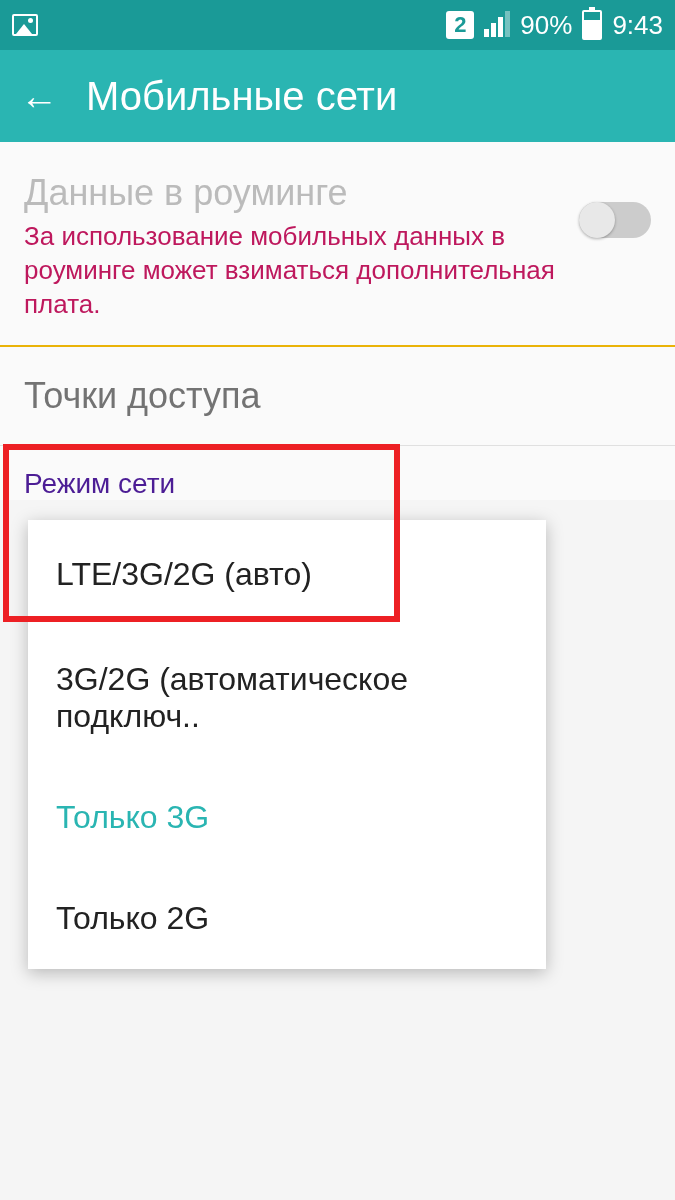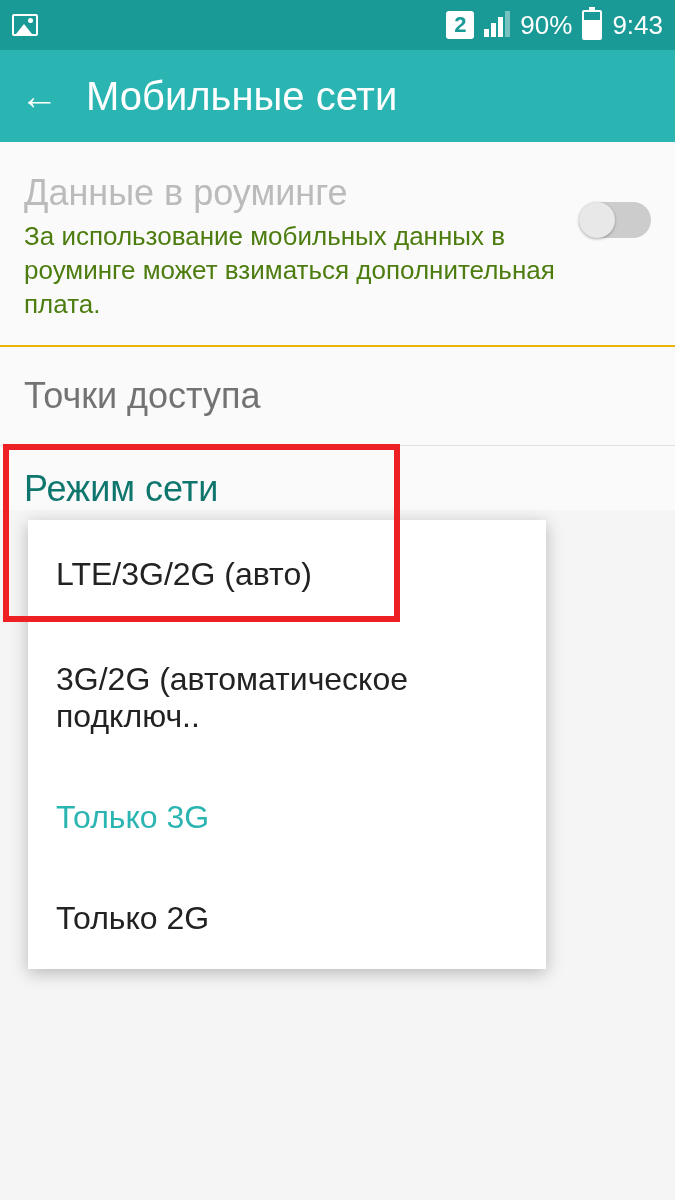--- a/index.html
+++ b/index.html
@@ -142,21 +142,21 @@
     .setting-text {
       flex: 1;
     }
     .setting-title {
       font-size: 36px;
       color: #bbb;
       margin-bottom: 6px;
     }
     .setting-desc {
       font-size: 26px;
-      color: #4d7c0f;
+      color: #be185d;
       line-height: 1.3;
       padding-right: 20px;
     }
     .toggle {
       width: 72px;
       height: 36px;
       background: #ccc;
       border-radius: 18px;
       position: relative;
       margin-top: 30px;
@@ -174,22 +174,22 @@
       box-shadow: 0 1px 3px rgba(0,0,0,0.3);
     }
     .simple-item {
       padding: 28px 24px;
       border-bottom: 1px solid #e0e0e0;
       font-size: 36px;
       color: #737373;
     }
     .network-mode-title {
       padding: 22px 24px 0 24px;
-      font-size: 36px;
-      color: #0f766e;
+      font-size: 28px;
+      color: #4c1d95;
     }
     .highlight-box {
       position: absolute;
       left: 3px;
       top: 444px;
       width: 397px;
       height: 178px;
       border: 6px solid #ed2024;
       z-index: 10;
       pointer-events: none;

